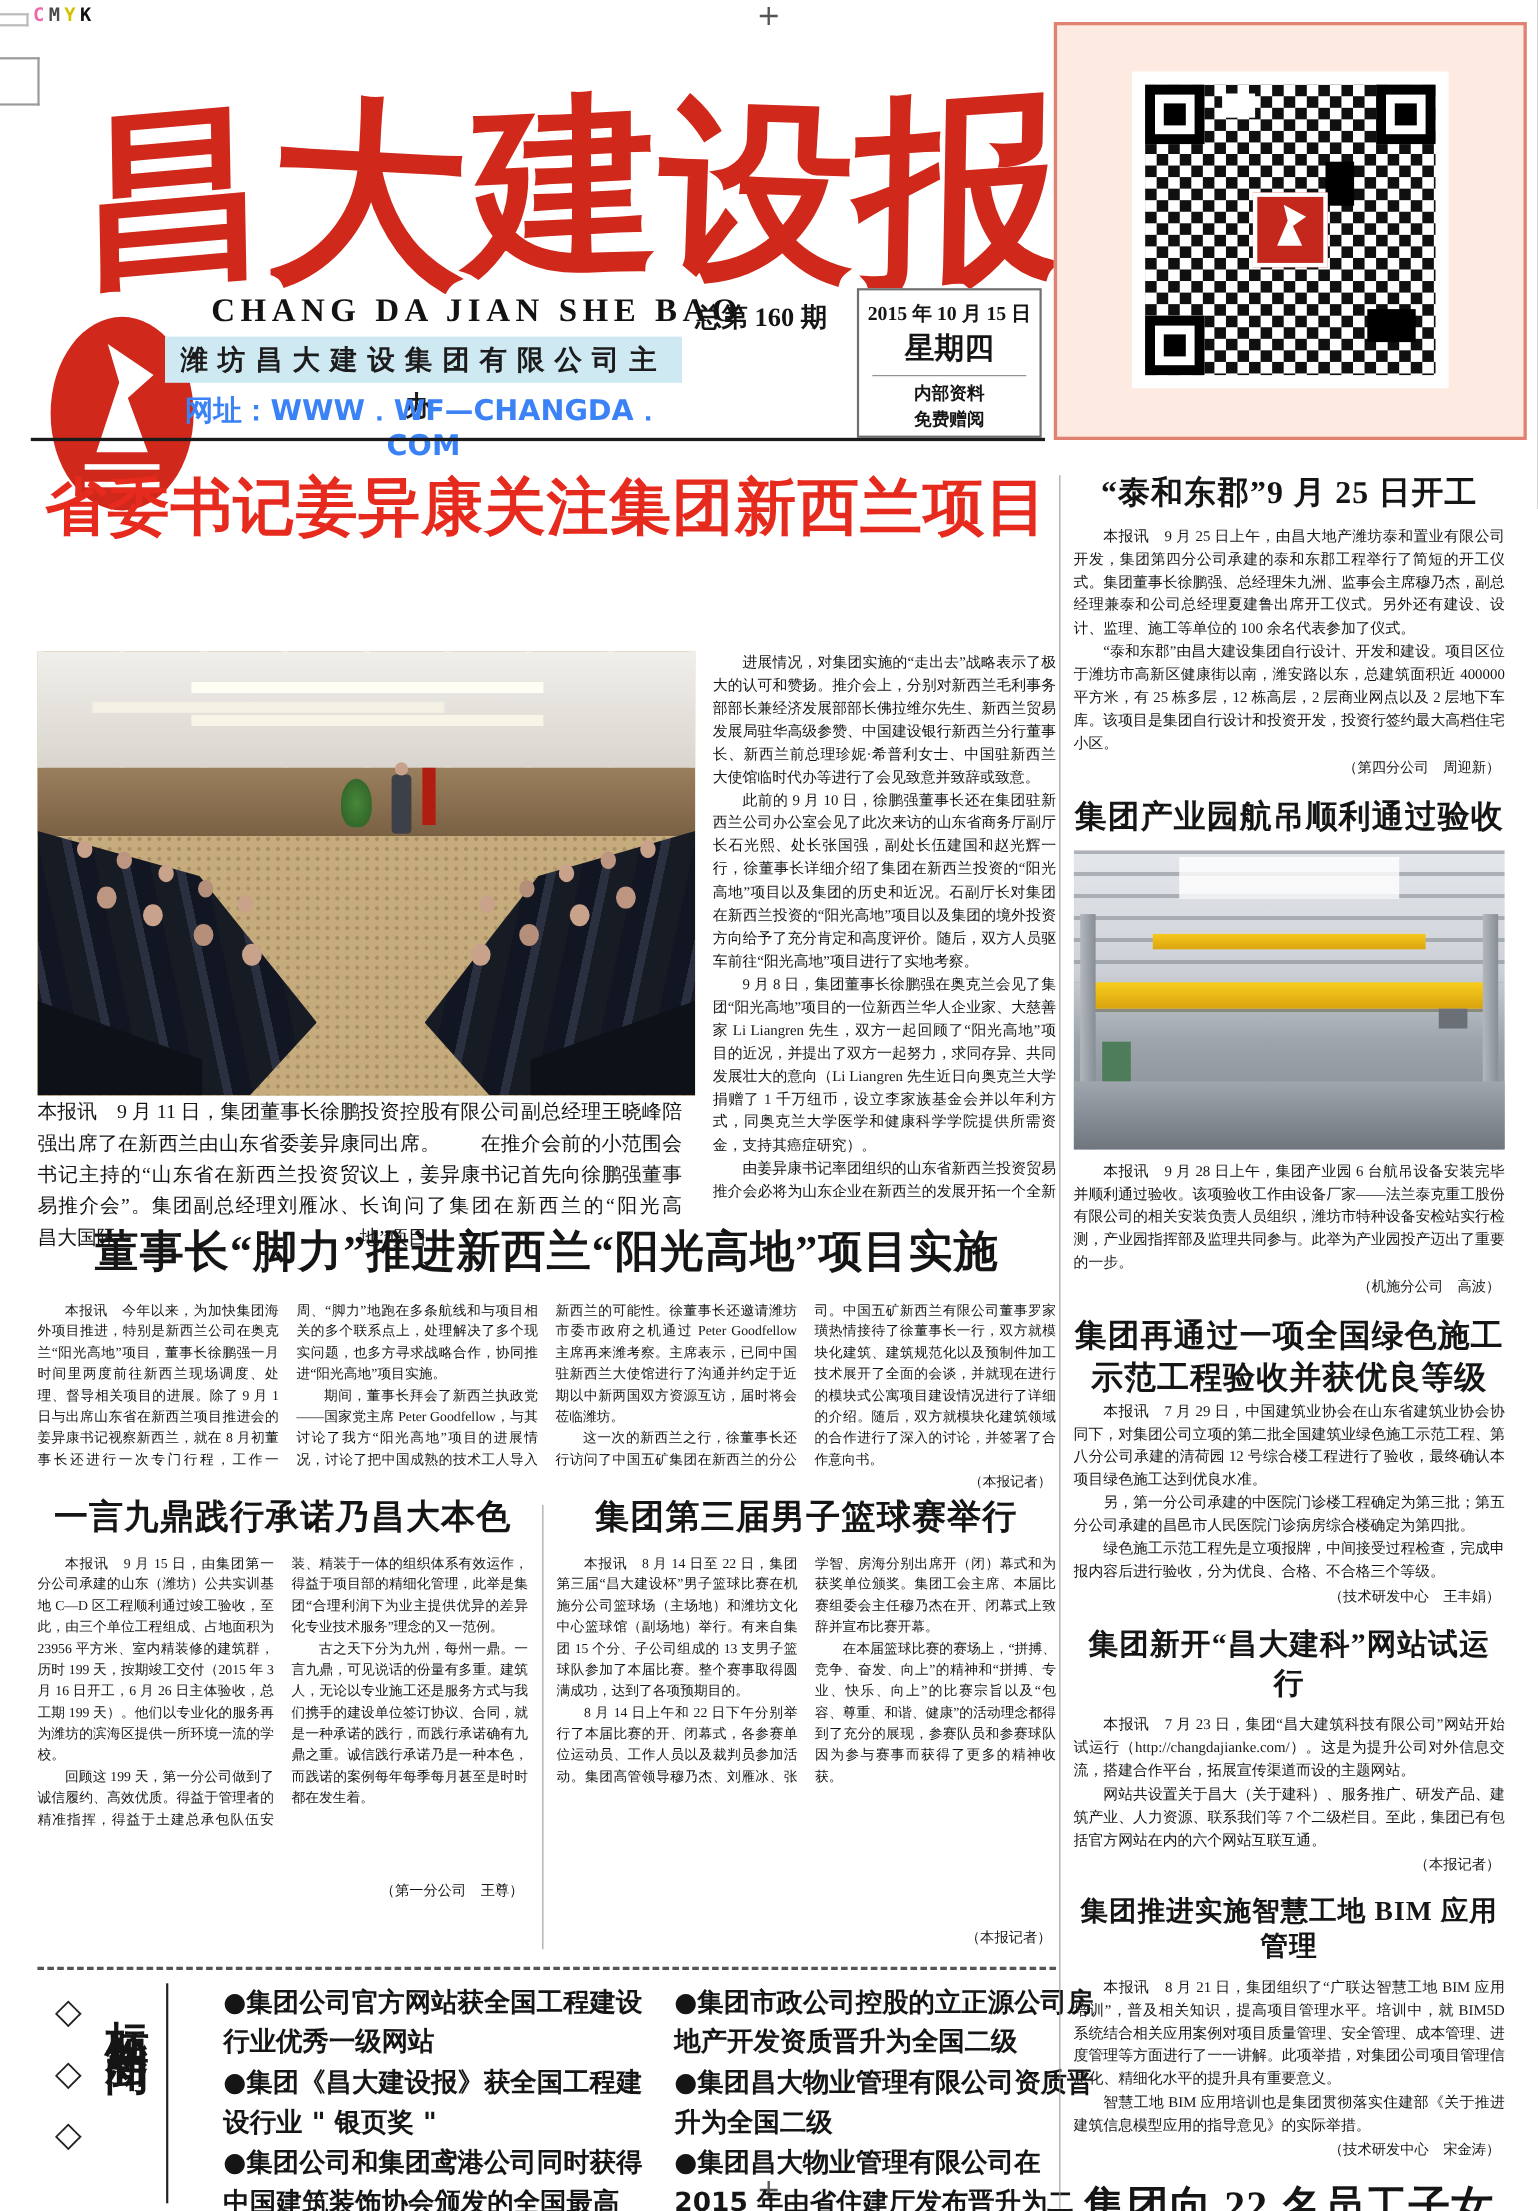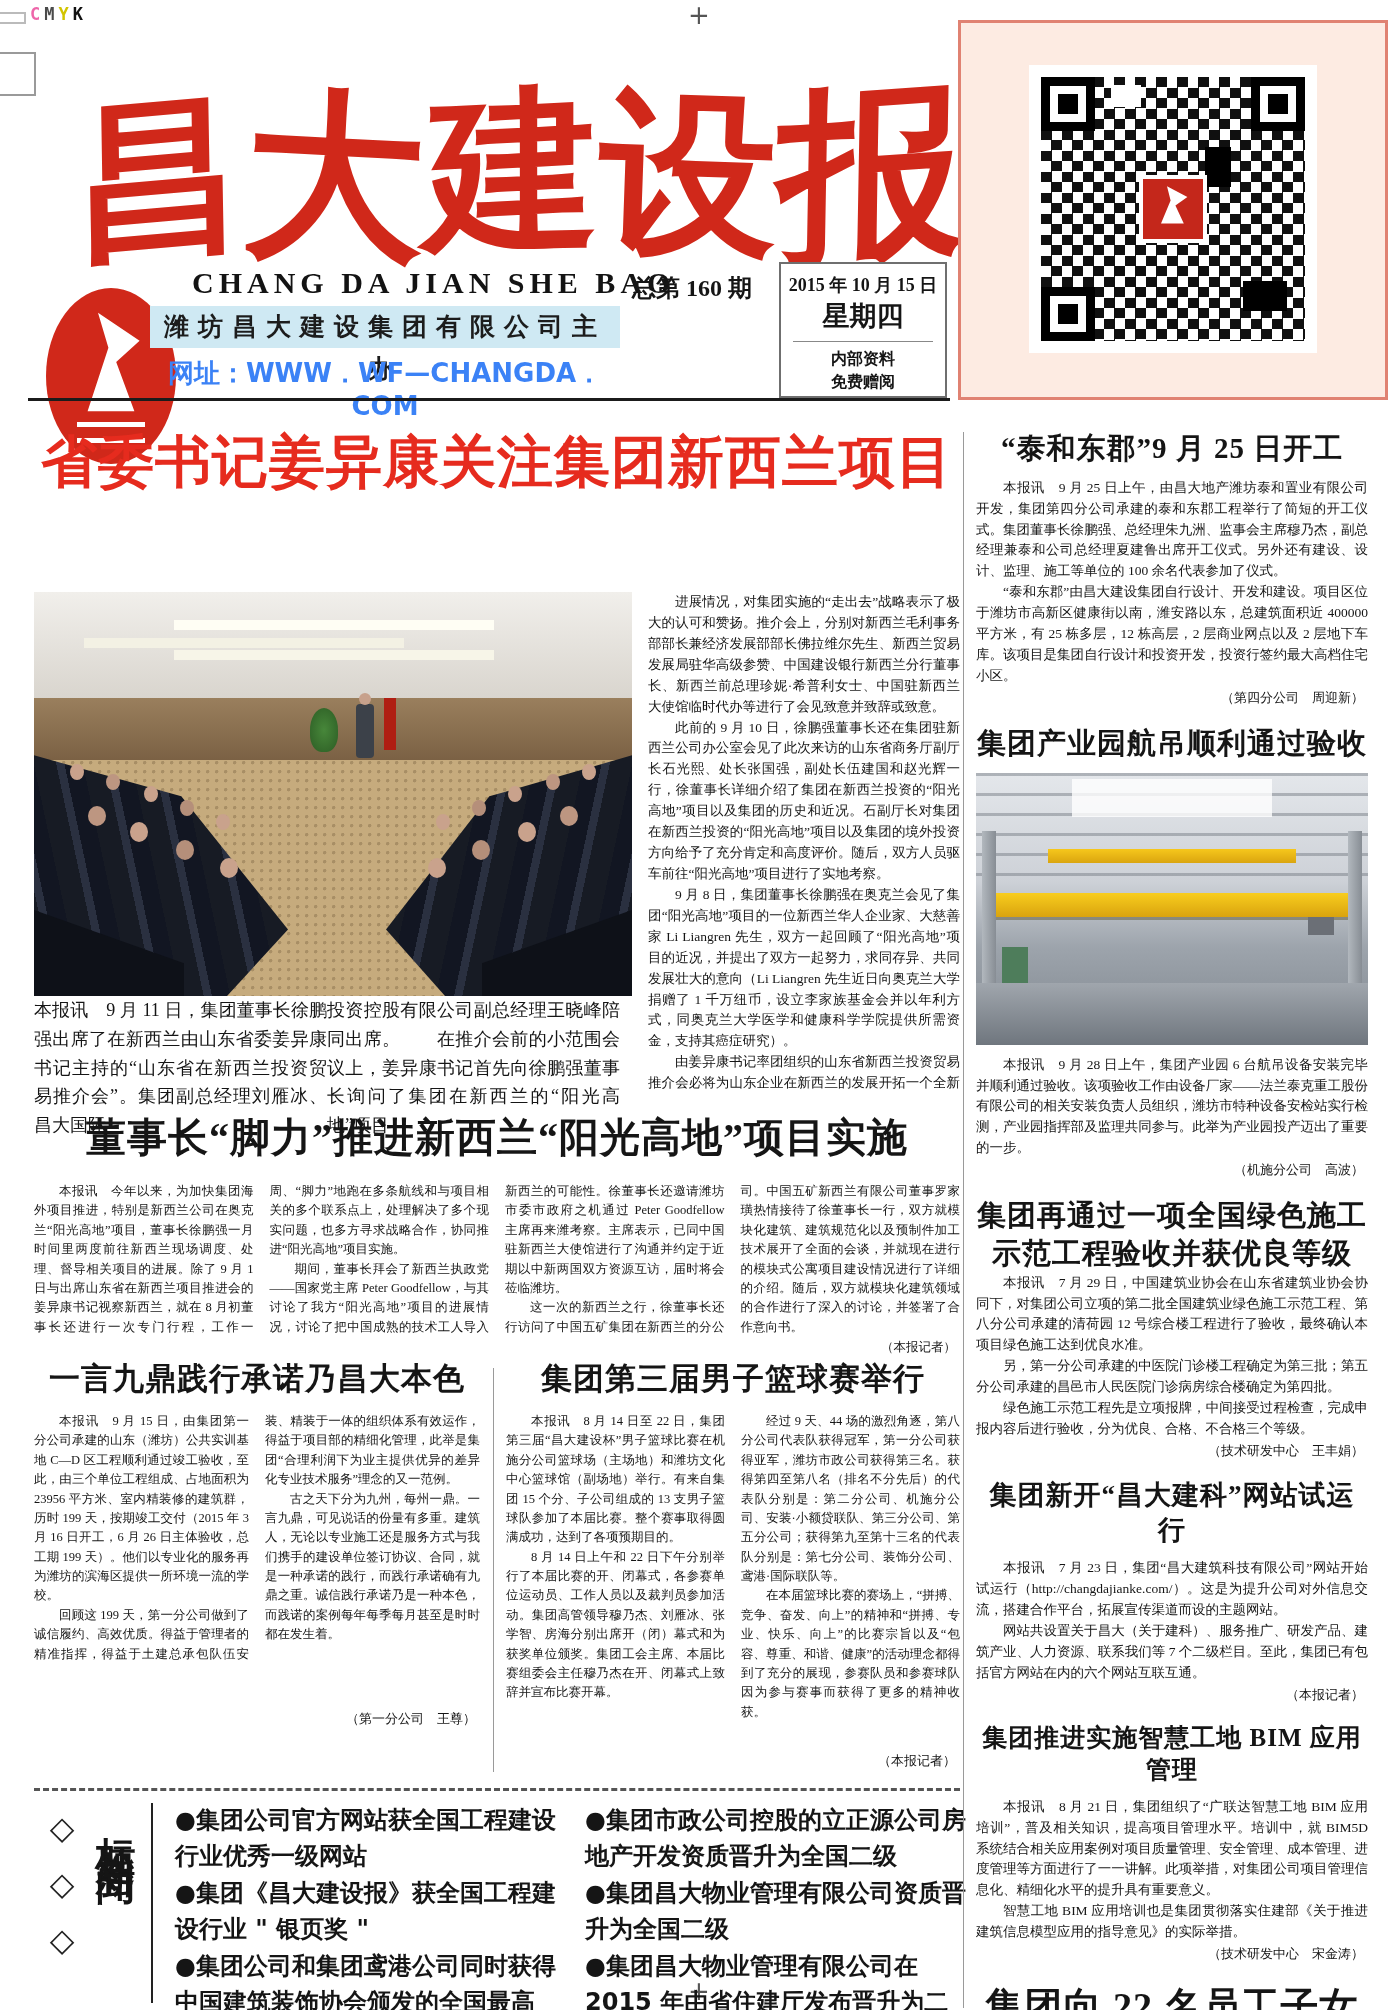--- a/index.html
+++ b/index.html
@@ -86,21 +86,21 @@
   .art-h{font-family:"Liberation Serif",serif;font-weight:700;font-size:31px;text-align:center;letter-spacing:1px;margin:0 0 12px;}
   #promise{position:absolute;top:938px;left:0;width:446px;}
   #promise .art-body{column-count:2;column-gap:16px;height:296px;font-size:12.5px;overflow:hidden;}
   #vline-bottom{position:absolute;left:459px;top:948px;width:1px;height:404px;background:#9a9a9a;}
   #basketball{position:absolute;top:938px;left:472px;width:454px;}
   #basketball .art-body{column-count:2;column-gap:16px;height:338px;font-size:12.5px;overflow:hidden;}
   
   #hn{position:absolute;top:1368px;left:0;width:926px;height:222px;border-top:3px dashed #555;box-sizing:border-box;padding-top:12px;display:flex;}
   .hn-diamonds{writing-mode:vertical-rl;font-size:32px;line-height:44px;letter-spacing:18px;color:#222;padding:6px 2px 0 6px;}
   .hn-title{writing-mode:vertical-rl;font-family:"Liberation Serif",serif;font-weight:700;font-size:40px;letter-spacing:9px;border-right:2px solid #222;padding:2px 8px 0 2px;height:198px;}
-  .hn-cols{flex:1;display:flex;gap:28px;padding-left:22px;}
+  .hn-cols{flex:1;display:flex;gap:28px;padding-left:22px;margin-left:28px;}
   .hn-col{width:382px;font-family:"DejaVu Sans",sans-serif;font-weight:700;font-size:24px;line-height:1.48;}
   .hn-item{margin:0 0 2px;text-indent:0;text-align:left;line-height:1.48;}
   
   #rail-line{position:absolute;left:963px;top:432px;width:1px;height:1576px;background:#9a9a9a;}
   #rail{position:absolute;left:976px;top:430px;width:392px;height:1580px;overflow:hidden;font-size:13.5px;}
   .ra{margin-bottom:18px;}
   .ra-h{font-family:"Liberation Serif",serif;font-weight:700;text-align:center;font-size:29px;line-height:1.3;letter-spacing:1px;margin:0 0 10px;}
   .ra-h.two{margin:0;}
   .ra-h.big{font-size:38px;line-height:1.35;}
   .ra-h-gap{margin-bottom:10px;}
@@ -238,21 +238,20 @@
       <div class="byline">（第一分公司　王尊）</div>
     </div>
 
     <div id="vline-bottom"></div>
 
     <div id="basketball">
       <h2 class="art-h">集团第三届男子篮球赛举行</h2>
       <div class="art-body">
           <p class="para">本报讯　8 月 14 日至 22 日，集团第三届“昌大建设杯”男子篮球比赛在机施分公司篮球场（主场地）和潍坊文化中心篮球馆（副场地）举行。有来自集团 15 个分、子公司组成的 13 支男子篮球队参加了本届比赛。整个赛事取得圆满成功，达到了各项预期目的。</p>
           <p class="para">8 月 14 日上午和 22 日下午分别举行了本届比赛的开、闭幕式，各参赛单位运动员、工作人员以及裁判员参加活动。集团高管领导穆乃杰、刘雁冰、张学智、房海分别出席开（闭）幕式和为获奖单位颁奖。集团工会主席、本届比赛组委会主任穆乃杰在开、闭幕式上致辞并宣布比赛开幕。</p>
-          <p class="para">经过 9 天、44 场的激烈角逐，第八分公司代表队获得冠军，第一分公司获得亚军，潍坊市政公司获得第三名。获得第四至第八名（排名不分先后）的代表队分别是：第二分公司、机施分公司、安装·小额贷联队、第三分公司、第五分公司；获得第九至第十三名的代表队分别是：第七分公司、装饰分公司、鸢港·国际联队等。</p>
           <p class="para">在本届篮球比赛的赛场上，“拼搏、竞争、奋发、向上”的精神和“拼搏、专业、快乐、向上”的比赛宗旨以及“包容、尊重、和谐、健康”的活动理念都得到了充分的展现，参赛队员和参赛球队因为参与赛事而获得了更多的精神收获。</p>
         </div>
       <div class="byline">（本报记者）</div>
     </div>
 
     <div id="hn">
       <div class="hn-diamonds">◇◇◇</div>
       <div class="hn-title">标题新闻</div>
       <div class="hn-cols">
         <div class="hn-col">

